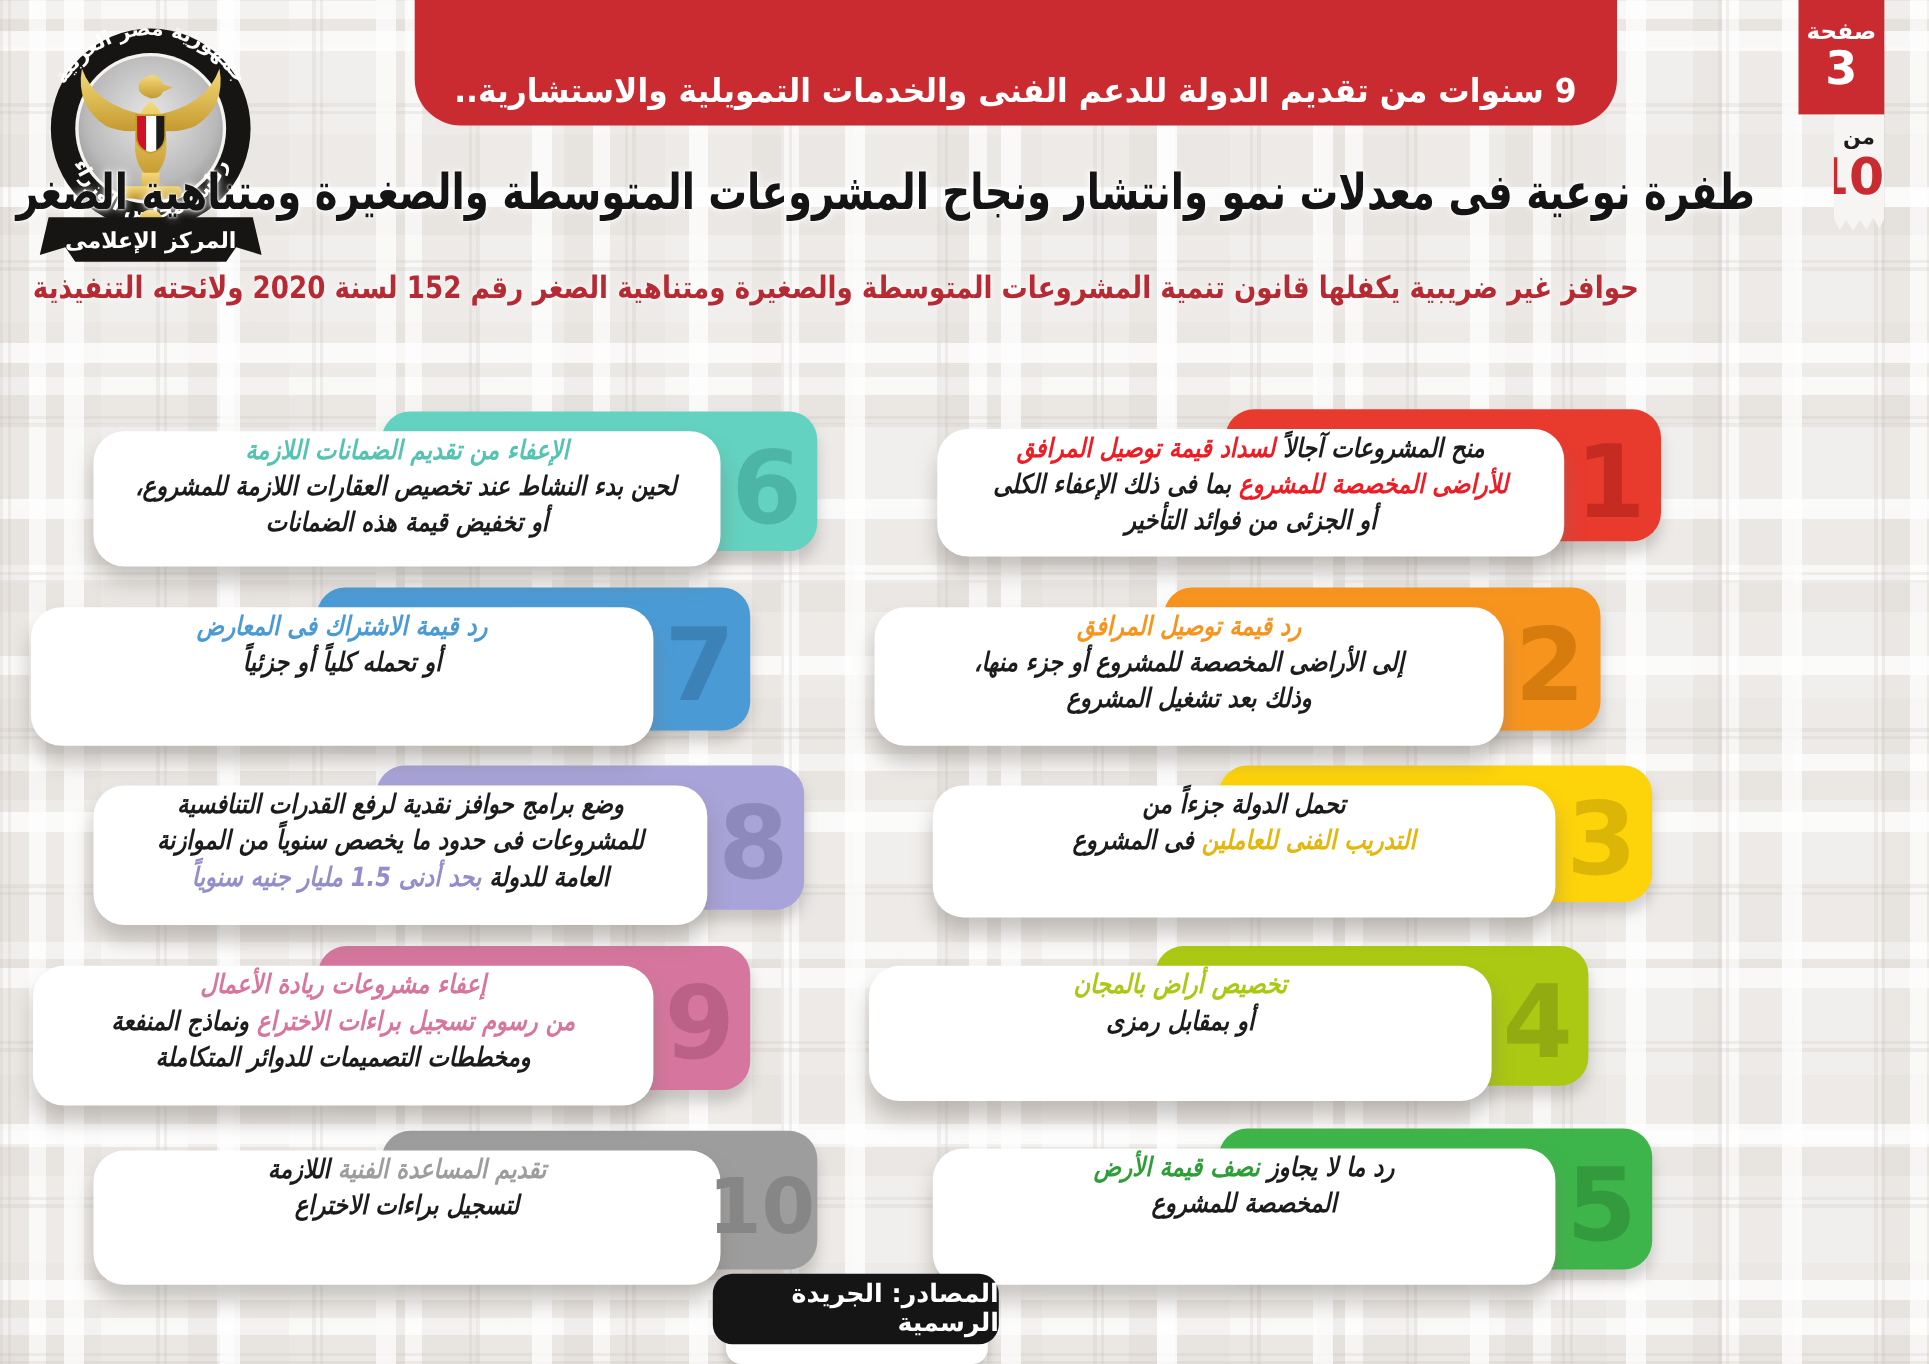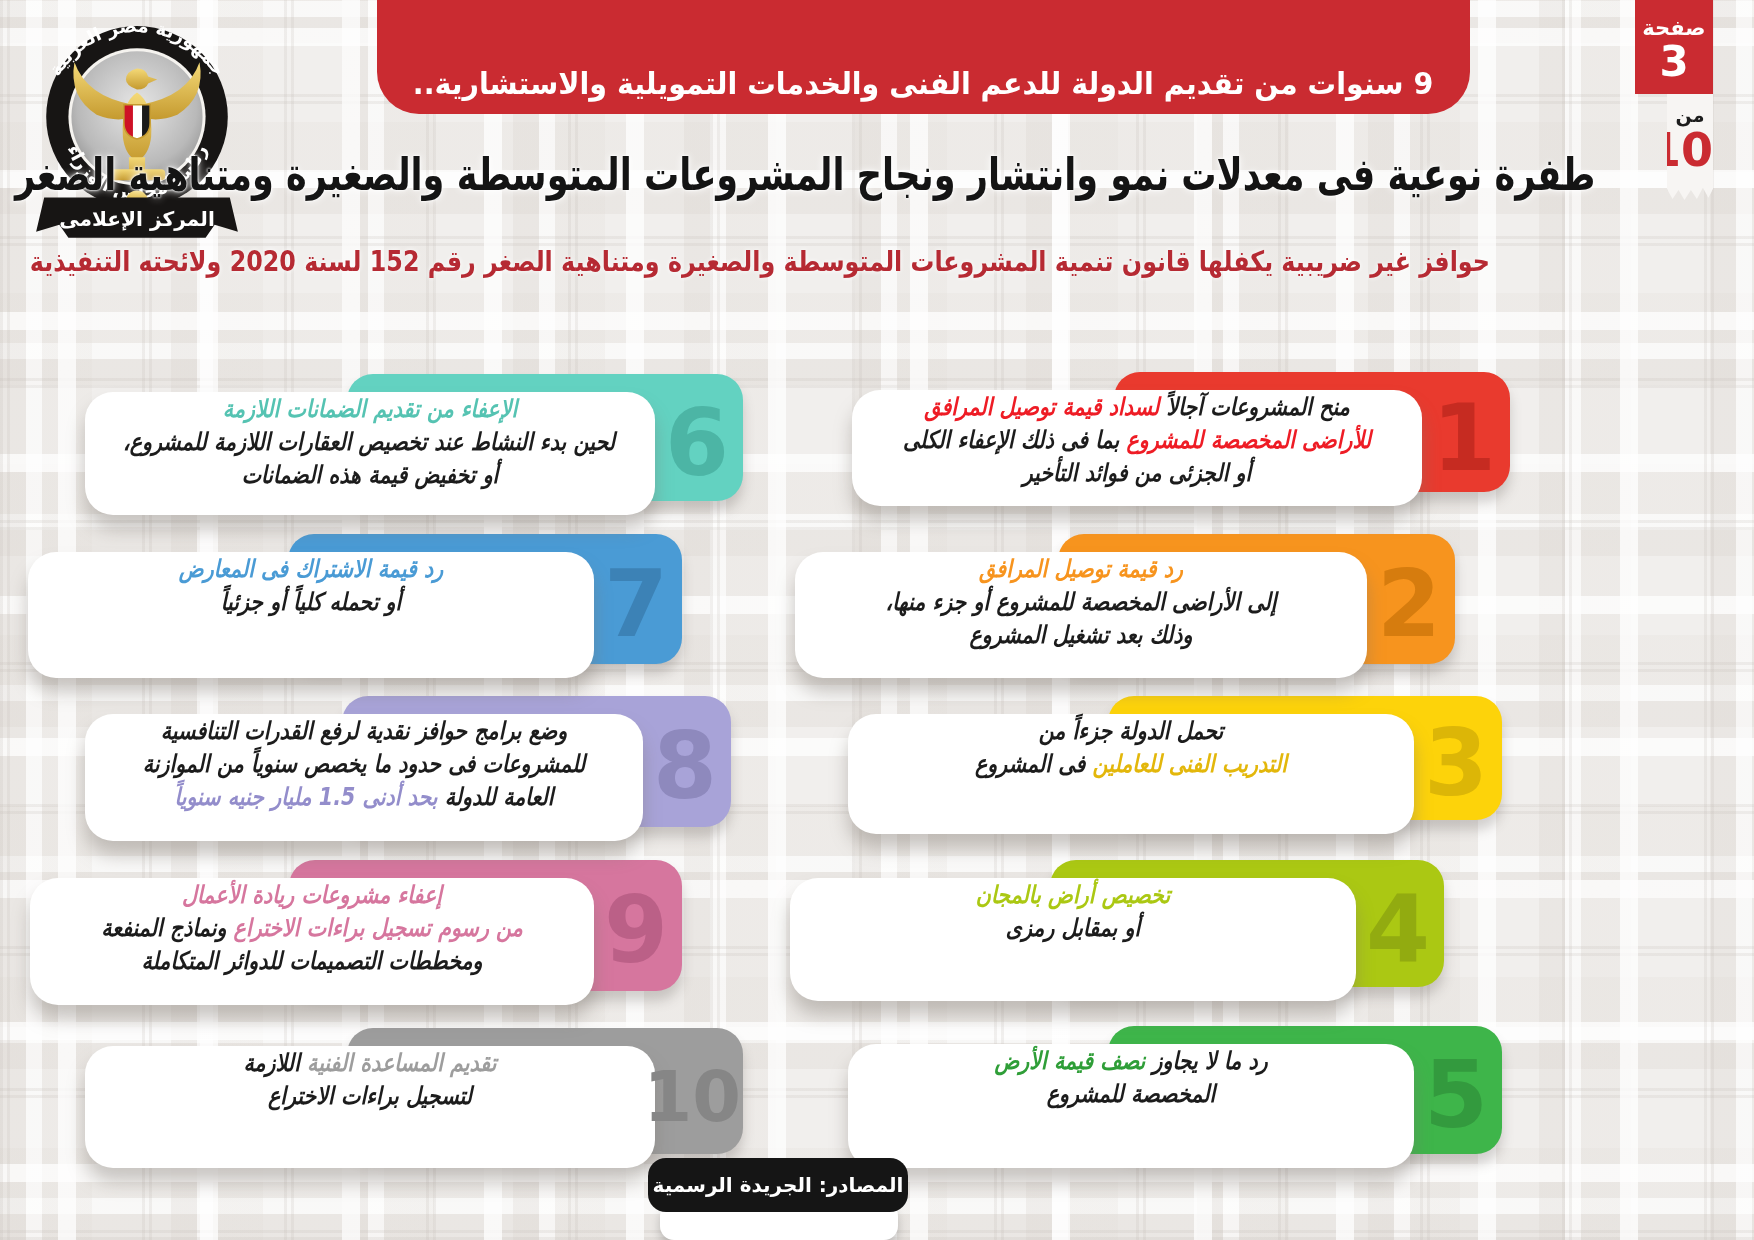--- a/index.html
+++ b/index.html
@@ -13,21 +13,21 @@
       repeating-linear-gradient(90deg, rgba(216,210,204,.28) 0 26px, rgba(255,255,255,.6) 26px 42px, rgba(224,219,213,.22) 42px 92px, transparent 92px 171px),
       repeating-linear-gradient(0deg, rgba(216,210,204,.28) 0 26px, rgba(255,255,255,.6) 26px 42px, rgba(224,219,213,.22) 42px 92px, transparent 92px 171px);
   }
   
   .banner{position:absolute;left:377px;top:0;width:1093px;height:114px;background:#ca2b31;
     border-radius:0 0 42px 42px;display:flex;align-items:flex-end;justify-content:center;}
   .banner-text{color:#fff;font-size:30px;font-weight:700;padding-bottom:13px;white-space:nowrap;
     transform:scaleX(.95);transform-origin:center;}
   
   .pagetab{position:absolute;right:41px;top:0;width:78px;z-index:5;}
-  .pagetab-red{background:#ca2b31;color:#fff;text-align:center;font-weight:700;padding:16px 0 10px;}
+  .pagetab-red{background:#ca2b31;color:#fff;text-align:center;font-weight:700;padding:16px 0 20px;}
   .pagetab-label{font-size:21px;}
   .pagetab-number{font-size:42px;line-height:1.05;}
   .pagetab-white{background:#f7f5f3;text-align:center;font-weight:700;padding:10px 0 30px;
     box-shadow:0 6px 8px rgba(0,0,0,.18);
     clip-path:polygon(0 0,100% 0,100% 86%,90% 94%,78% 85%,65% 95%,52% 87%,38% 96%,25% 87%,12% 95%,0 86%);margin-left:32px;}
   .pagetab-of{font-size:19px;color:#1d1d1d;}
   .pagetab-total{font-size:46px;line-height:1.05;color:#ca2b31;}
   
   .title{position:absolute;top:148px;left:0;width:1610px;display:flex;justify-content:center;}
   .title-text{font-size:45px;font-weight:700;color:#141414;white-space:nowrap;
@@ -59,23 +59,23 @@
   .card-4{left:790px;top:878px;width:566px;height:123px;}
   .card-5{left:848px;top:1044px;width:566px;height:124px;}
   .card-6{left:85px;top:392px;width:570px;height:123px;}
   .card-7{left:28px;top:552px;width:566px;height:126px;}
   .card-8{left:85px;top:714px;width:558px;height:127px;}
   .card-9{left:30px;top:878px;width:564px;height:127px;}
   .card-10{left:85px;top:1046px;width:570px;height:122px;}
   
   .source-white{position:absolute;left:660px;top:1202px;width:238px;height:38px;background:#fff;
     border-radius:14px;box-shadow:0 6px 10px rgba(0,0,0,.2);}
-  .source-badge{position:absolute;left:648px;top:1158px;width:260px;height:54px;background:#151515;
+  .source-badge{position:absolute;left:648px;top:1158px;width:260px;height:64px;background:#151515;
     border-radius:18px;color:#fff;display:flex;align-items:center;justify-content:center;
-    font-size:20px;font-weight:700;z-index:2;}
+    font-size:23px;font-weight:700;z-index:2;}
 </style>
 </head>
 <body>
 
 <div class="canvas">
 
   <svg class="logo" viewBox="0 0 200 228">
     <defs>
       <radialGradient id="innerG" cx="50%" cy="42%" r="65%">
         <stop offset="0%" stop-color="#e6e6e6"></stop>

